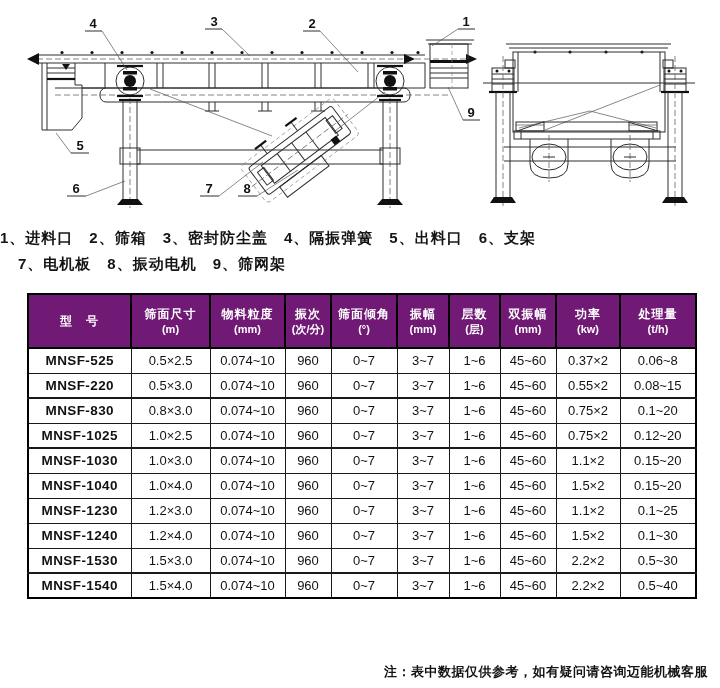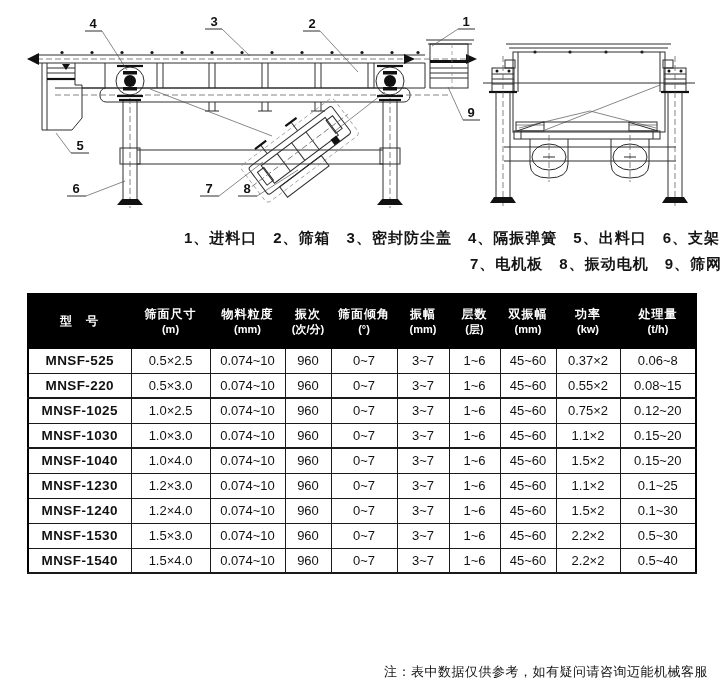--- a/index.html
+++ b/index.html
@@ -18,52 +18,52 @@
   svg .thk  { stroke:#111;    stroke-width:2.2; fill:none; }
   svg .dash { stroke:#666; stroke-width:0.8; fill:none; stroke-dasharray:6 3; }
   svg .hid  { stroke:#888; stroke-width:0.7; fill:none; stroke-dasharray:4 3; }
   svg .fill { fill:#111; stroke:none; }
   svg text.callout {
     font-family:"Liberation Sans", sans-serif;
     font-size:13px; font-weight:bold; fill:#111; text-anchor:middle;
   }
   
   .legend-line {
-    position:absolute; left:0; width:720px; text-align:right;
+    position:absolute; left:0; width:720px; text-align:left;
     font-size:15px; font-weight:bold; color:#141414; letter-spacing:1px;
   }
   #legend-line-1 { top:229px; }
   #legend-line-2 { top:255px;margin-left:18px; }
   
   #spec-table {
     position:absolute; left:27px; top:293px; width:668px;
     border-collapse:collapse; table-layout:fixed;
     border:2px solid #000;
   }
   #spec-table th {
-    background:#000000; color:#fff;
+    background:#701a75; color:#fff;
     border:2px solid #000;
     height:54px; vertical-align:middle; text-align:center;
     font-size:12px; font-weight:bold; padding:1px 0;
   }
   #spec-table th .h-label { line-height:15px; letter-spacing:1px; }
   #spec-table th .h-unit  { line-height:14px; font-size:11px; font-weight:bold; }
   #spec-table td {
     border:1px solid #1a1a1a;
     height:25px; text-align:center; vertical-align:middle;
     font-size:13px; color:#111; background:#fff; white-space:nowrap;
   }
   #spec-table td.model { font-weight:bold; font-size:13.5px; letter-spacing:0.4px; }
   #spec-table tbody tr:nth-child(2) td,
   #spec-table tbody tr:nth-child(4) td,
   #spec-table tbody tr:nth-child(9) td { border-bottom-width:2px; }
   
   #note {
     position:absolute; top:663px; right:12px;
-    font-size:13px; font-weight:normal; color:#141414; letter-spacing:0.5px;
+    font-size:13px; font-weight:bold; color:#141414; letter-spacing:0.5px;
   }
 </style>
 </head>
 <body>
 
 <div id="diagrams">
 <svg width="720" height="226" viewBox="0 0 720 226">
 
   <g>
 
@@ -395,20 +395,32 @@
         <td>0.074~10</td>
         <td>960</td>
         <td>0~7</td>
         <td>3~7</td>
         <td>1~6</td>
         <td>45~60</td>
         <td>0.55×2</td>
         <td>0.08~15</td>
       </tr>
       <tr>
+        <td class="model">MNSF-830</td>
+        <td>0.8×3.0</td>
+        <td>0.074~10</td>
+        <td>960</td>
+        <td>0~7</td>
+        <td>3~7</td>
+        <td>1~6</td>
+        <td>45~60</td>
+        <td>0.75×2</td>
+        <td>0.1~20</td>
+      </tr>
+      <tr>
         <td class="model">MNSF-1025</td>
         <td>1.0×2.5</td>
         <td>0.074~10</td>
         <td>960</td>
         <td>0~7</td>
         <td>3~7</td>
         <td>1~6</td>
         <td>45~60</td>
         <td>0.75×2</td>
         <td>0.12~20</td>

